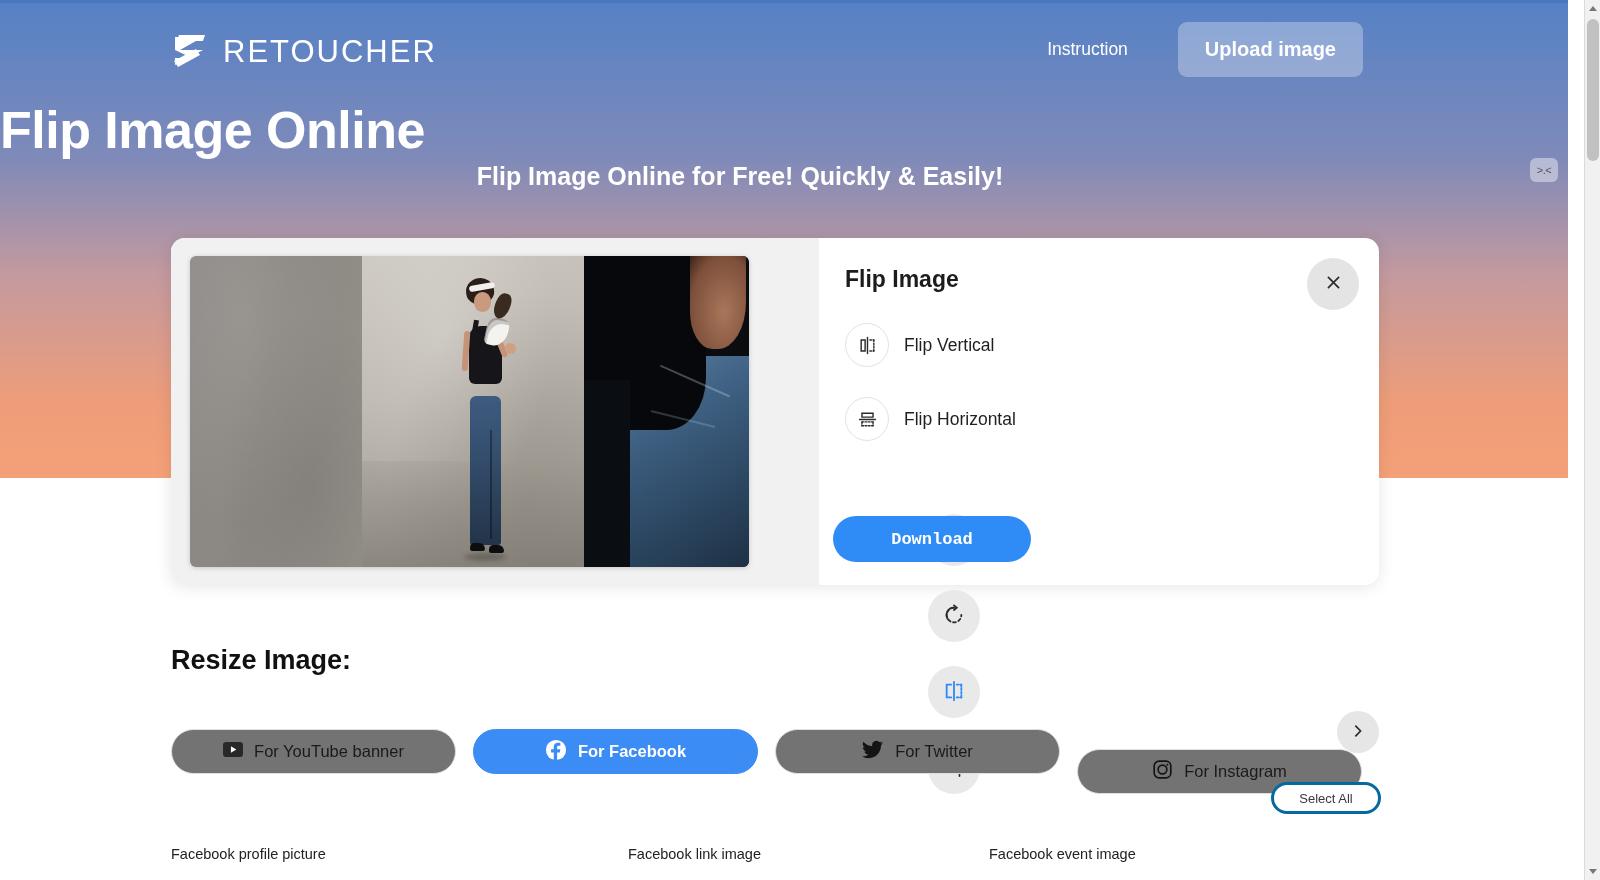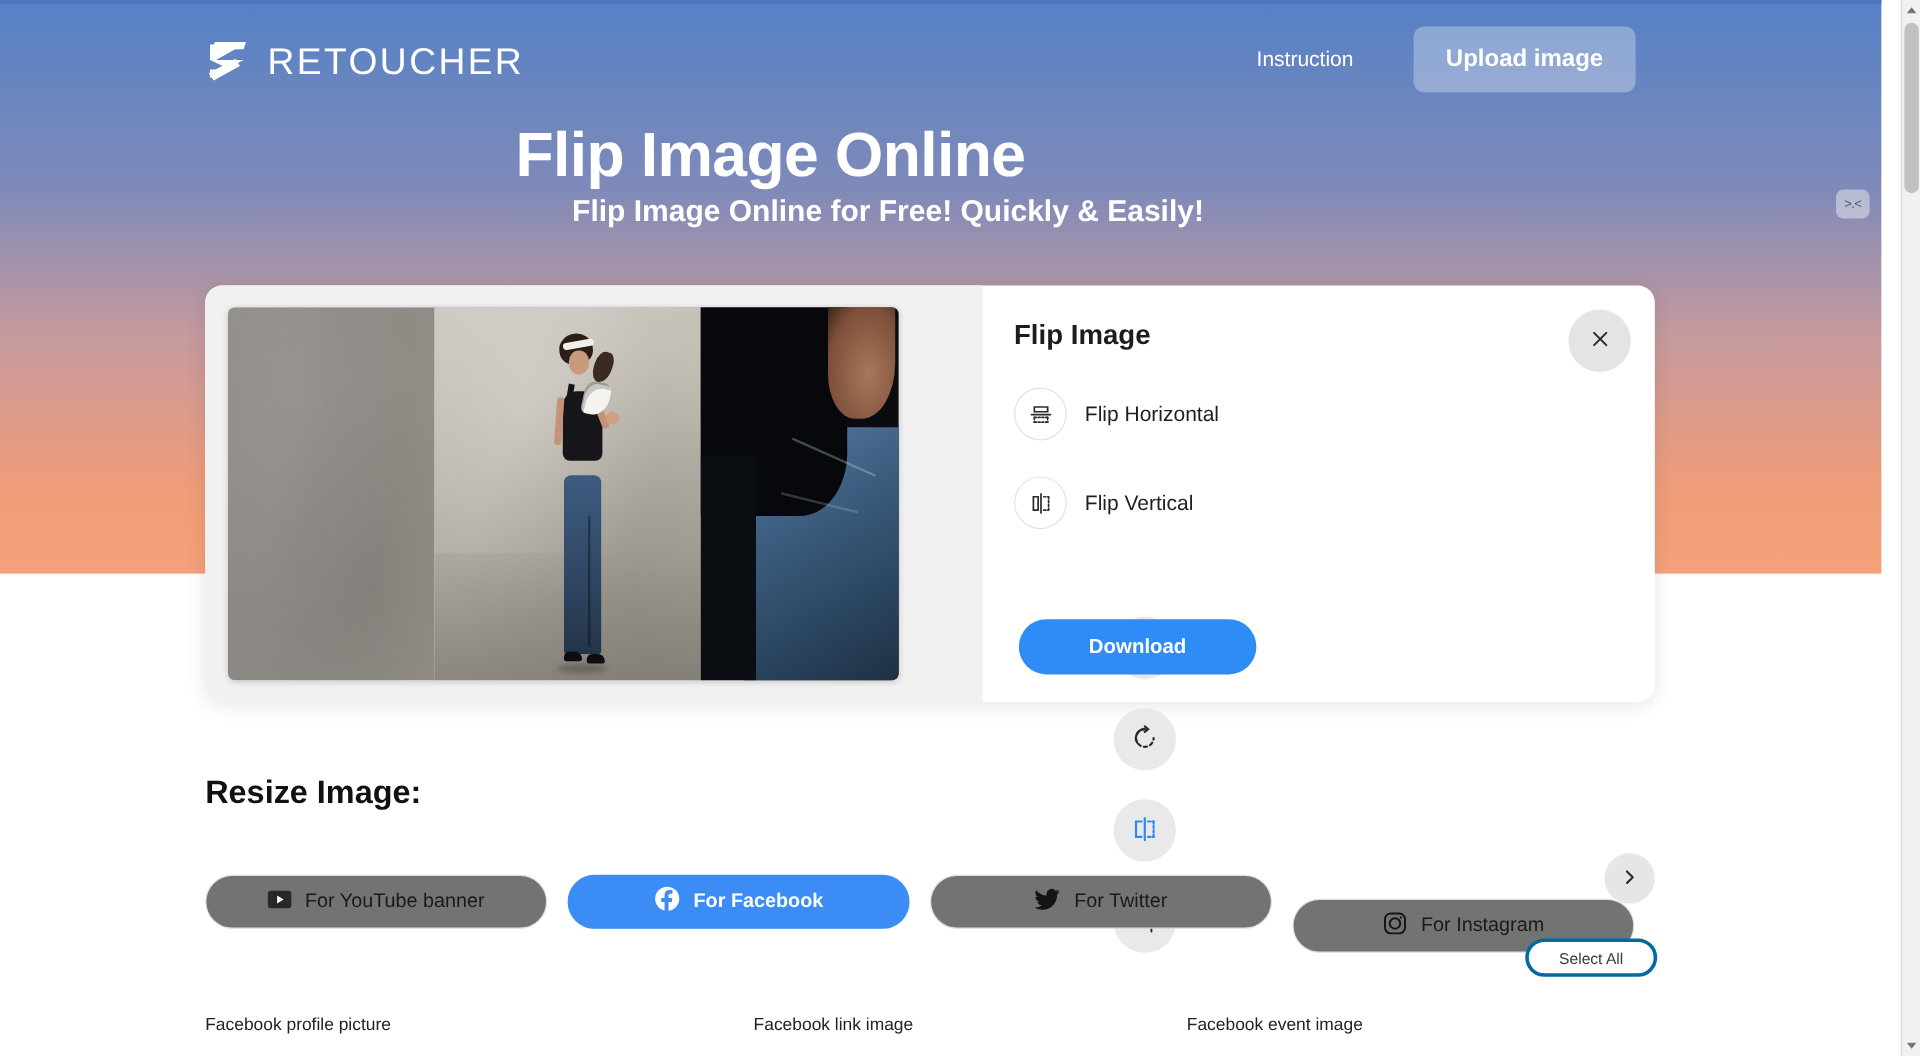--- a/index.html
+++ b/index.html
@@ -38,21 +38,21 @@
   .upload-btn {
     margin-left: 36px;
     background: rgba(255,255,255,0.30);
     color: #fff; font-size: 20px; font-weight: bold;
     padding: 16px 27px; border-radius: 9px; border: none; cursor: pointer;
     white-space: nowrap; font-family:"Liberation Sans", sans-serif;
   }
 
   
   .hero-title {
-    position:absolute; top: 100px; left:0; width: 1284px; text-align:center;
+    position:absolute; top: 100px; left:0; width: 1284px; 
     color:#fff; font-size: 52px; font-weight: bold; letter-spacing: -0.5px;
   }
   .hero-sub {
     position:absolute; top: 162px; left:0; width:1480px; text-align:center;
     color:#fff; font-size: 25px; font-weight: bold;
   }
 
   
   .editor-card {
     position:absolute; left: 171px; top: 238px; width: 1208px; height: 347px;
@@ -142,23 +142,23 @@
     display:flex; align-items:center; justify-content:center;
   }
   .flip-row { display:flex; align-items:center; gap: 15px; margin-top: 30px; cursor:pointer; }
   .flip-row:first-of-type { margin-top: 33px; }
   .flip-circle {
     width: 44px; height: 44px; border-radius:50%; border:1px solid #e3e3e3; background:#fff;
     display:flex; align-items:center; justify-content:center; flex: none;
   }
   .flip-label { font-size: 17.5px; color:#1f1f1f; }
   .download-btn {
-    position:absolute; left: 30px; top: 278px; width: 198px; height: 46px;
+    position:absolute; left: 14px; top: 278px; width: 198px; height: 46px;
     background:#2f8cf6; color:#fff; border:none; border-radius: 24px;
-    font-size: 17px; font-weight: bold; cursor:pointer; font-family:Liberation Sans, sans-serif;
+    font-size: 17px; font-weight: bold; cursor:pointer; font-family:Liberation Mono, monospace;
   }
 
   
   .resize-title { position:absolute; left:171px; top: 645px; font-size: 27px; font-weight: bold; color:#111; }
   .chip-row { position:absolute; left: 171px; top: 709px; display:flex; gap: 17px; align-items:center; }
   .chip {
     height: 45px; border-radius: 23px; border:1px solid #e0e0e0; background:#737373;
     display:flex; align-items:center; justify-content:center; gap: 11px;
     padding: 0 26px; font-size: 16.5px; color:#1a1a1a; cursor:pointer; white-space:nowrap;
     font-family:"Liberation Sans", sans-serif;
@@ -312,41 +312,41 @@
           <span>
             <svg width="17" height="17" viewBox="0 0 20 20" stroke="#2b2b2b" stroke-width="2" stroke-linecap="round">
               <path d="M4 4 L16 16 M16 4 L4 16"></path>
             </svg>
           </span>
         </button>
 
         <div class="flip-row">
           <span class="flip-circle">
             <svg width="19" height="19" viewBox="0 0 24 24" fill="none" stroke="#2b2b2b" stroke-width="1.8" stroke-linecap="round">
+              <path d="M12 2 v20"></path>
+              <path d="M9 5 H4 v14 h5 z"></path>
+              <path d="M15 5 h5" stroke-dasharray="2 2"></path>
+              <path d="M20 5 v14" stroke-dasharray="2 2"></path>
+              <path d="M15 19 h5" stroke-dasharray="2 2"></path>
+            </svg>
+          </span>
+          <span class="flip-label">Flip Vertical</span>
+        </div>
+
+        <div class="flip-row">
+          <span class="flip-circle">
+            <svg width="19" height="19" viewBox="0 0 24 24" fill="none" stroke="#2b2b2b" stroke-width="1.8" stroke-linecap="round">
               <path d="M2 12 h20"></path>
               <path d="M5 9 h14 v-5 h-14 z"></path>
               <path d="M5 15 h14" stroke-dasharray="2 2"></path>
               <path d="M5 20 h14" stroke-dasharray="2 2"></path>
               <path d="M5 15 v5 M19 15 v5" stroke-dasharray="2 2"></path>
             </svg>
           </span>
           <span class="flip-label">Flip Horizontal</span>
-        </div>
-
-        <div class="flip-row">
-          <span class="flip-circle">
-            <svg width="19" height="19" viewBox="0 0 24 24" fill="none" stroke="#2b2b2b" stroke-width="1.8" stroke-linecap="round">
-              <path d="M12 2 v20"></path>
-              <path d="M9 5 H4 v14 h5 z"></path>
-              <path d="M15 5 h5" stroke-dasharray="2 2"></path>
-              <path d="M20 5 v14" stroke-dasharray="2 2"></path>
-              <path d="M15 19 h5" stroke-dasharray="2 2"></path>
-            </svg>
-          </span>
-          <span class="flip-label">Flip Vertical</span>
         </div>
 
         <button class="download-btn">Download</button>
       </div>
     </div>
 
     <h2 class="resize-title">Resize Image:</h2>
 
     <div class="chip-row">
       <div class="chip w1">

